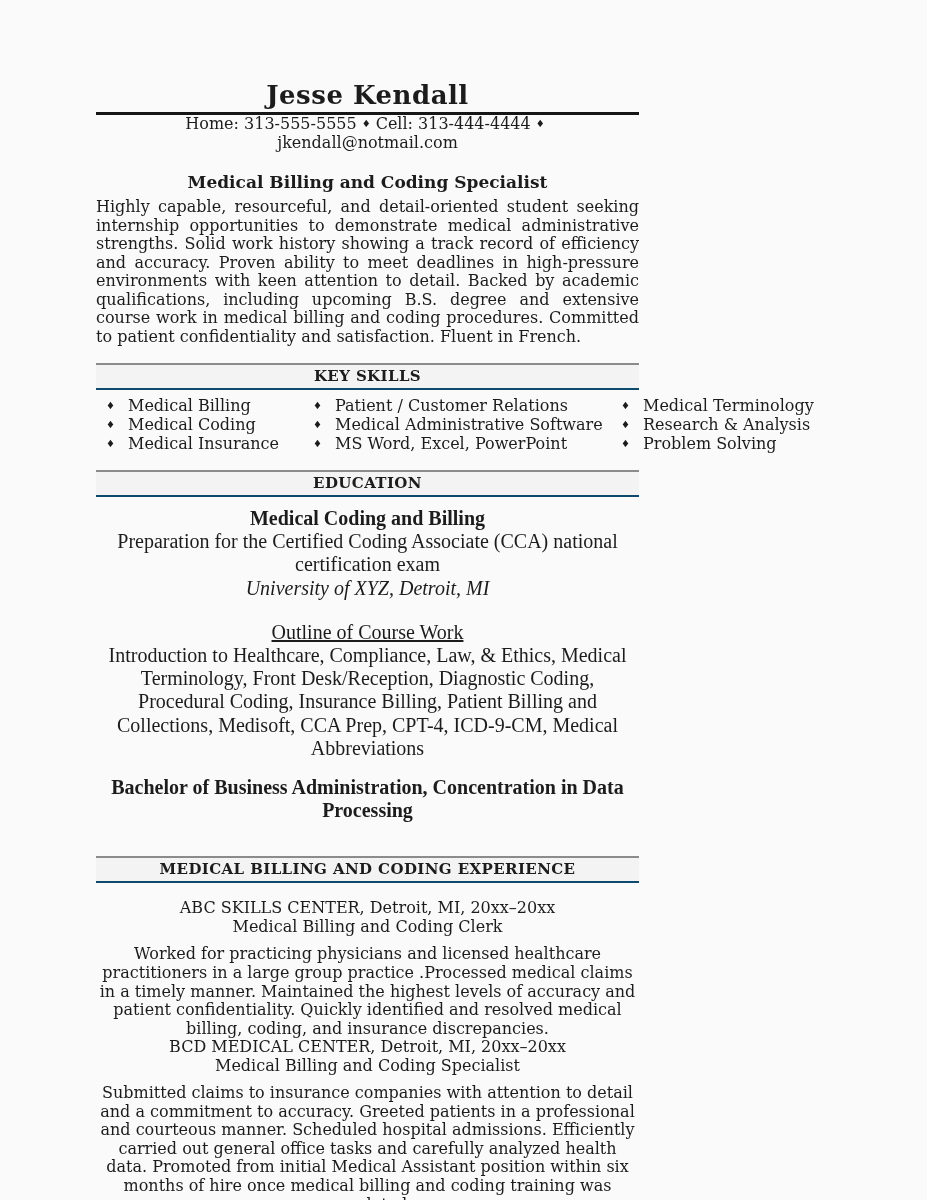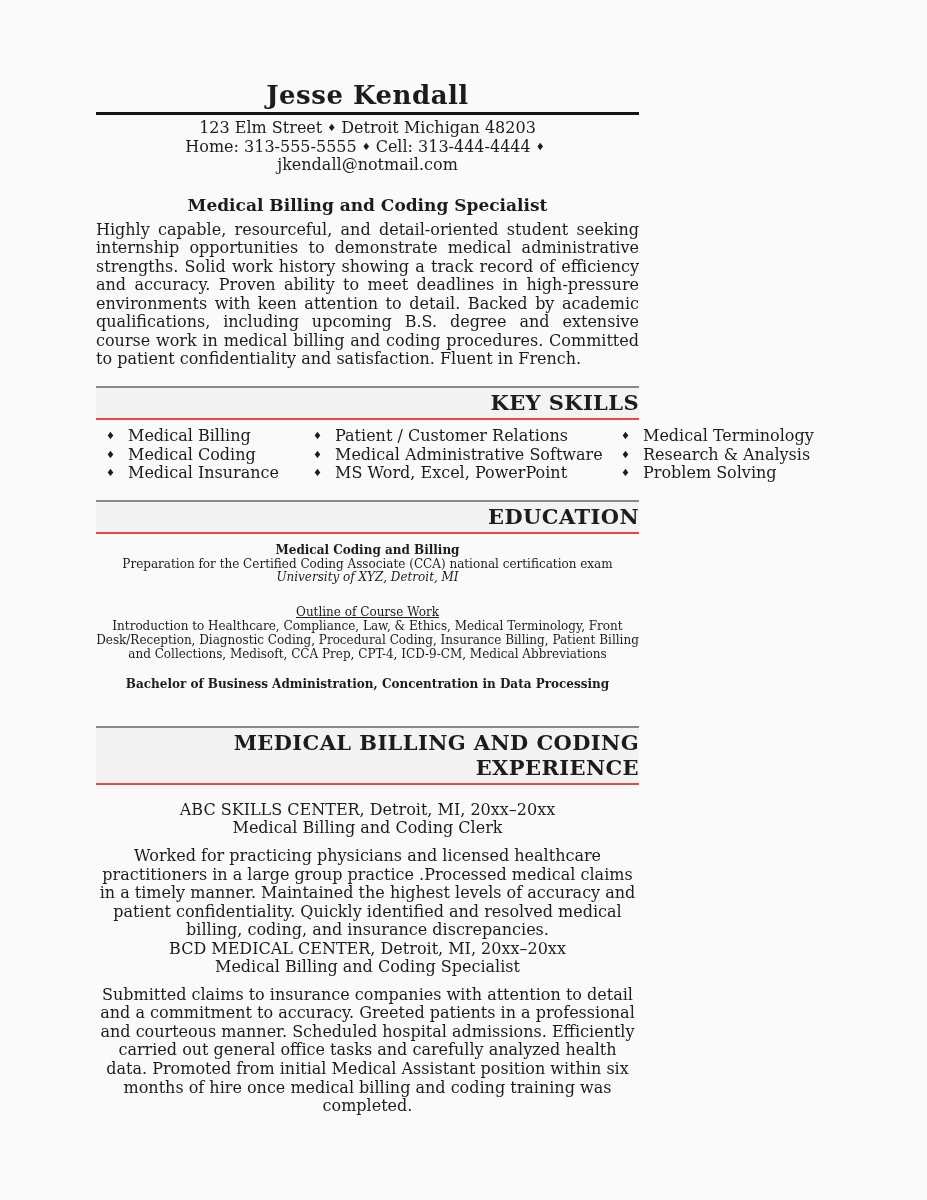--- a/index.html
+++ b/index.html
@@ -53,23 +53,23 @@
     margin-top: 6px;
     font-size: 16px;
     line-height: 1.16;
     text-align: justify;
   }
   
   .section-band {
     margin-top: 17px;
     background: #f3f3f3;
     border-top: 2px solid #8b8b8b;
-    border-bottom: 2px solid #ef4444;
-    text-align: right;
-    font-size: 21px;
+    border-bottom: 2px solid #0c4a6e;
+    text-align: center;
+    font-size: 15px;
     font-weight: bold;
     letter-spacing: 0.4px;
     padding: 2px 0 3px 0;
   }
   
   .skills-grid {
     margin-top: 7px;
     padding-left: 10px;
     display: grid;
     grid-template-columns: 207px 308px 210px;
@@ -77,21 +77,21 @@
     line-height: 1.16;
   }
   .skill-cell { display: flex; align-items: baseline; }
   .bullet {
     font-size: 10px;
     flex: 0 0 22px;
     position: relative;
     top: -2px;
   }
   
-  .edu-line { text-align: center; font-size: 12px; line-height: 1.16; }
+  .edu-line { text-align: center; font-size: 20px; line-height: 1.16; font-family: Liberation Serif, serif; }
   .edu-title { margin-top: 10px; font-weight: bold; }
   .edu-school, .degree-school { font-style: italic; }
   .coursework-heading { margin-top: 21px; text-decoration: underline; }
   .degree-title { margin-top: 16px; font-weight: bold; }
   
   .band-experience { margin-top: 34px; }
   .job-company { text-align: center; font-size: 16px; line-height: 1.16; }
   .job-title { text-align: center; font-size: 16px; font-weight: normal; line-height: 1.16; }
   .job-desc {
     margin-top: 9px;
@@ -103,23 +103,20 @@
   .job-second { }
 </style>
 </head>
 <body>
 
 <div class="page">
 
   <div>
     <div class="name">Jesse Kendall</div>
     <hr class="name-rule">
-    <div class="center-line addr-line">
-      <span>123 Elm Street</span><span class="sep">♦</span><span>Detroit Michigan 48203</span>
-    </div>
     <div class="center-line">
       <span>Home: 313-555-5555</span><span class="sep">♦</span><span>Cell: 313-444-4444</span><span class="sep">♦</span><span>jkendall@notmail.com</span>
     </div>
   </div>
 
   <div class="doc-title">Medical Billing and Coding Specialist</div>
   <p class="summary">Highly capable, resourceful, and detail-oriented student seeking internship opportunities to demonstrate medical administrative strengths. Solid work history showing a track record of efficiency and accuracy. Proven ability to meet deadlines in high-pressure environments with keen attention to detail. Backed by academic qualifications, including upcoming B.S. degree and extensive course work in medical billing and coding procedures. Committed to patient confidentiality and satisfaction. Fluent in French.</p>
 
   <div class="section-band">KEY SKILLS</div>
   <div class="skills-grid">

